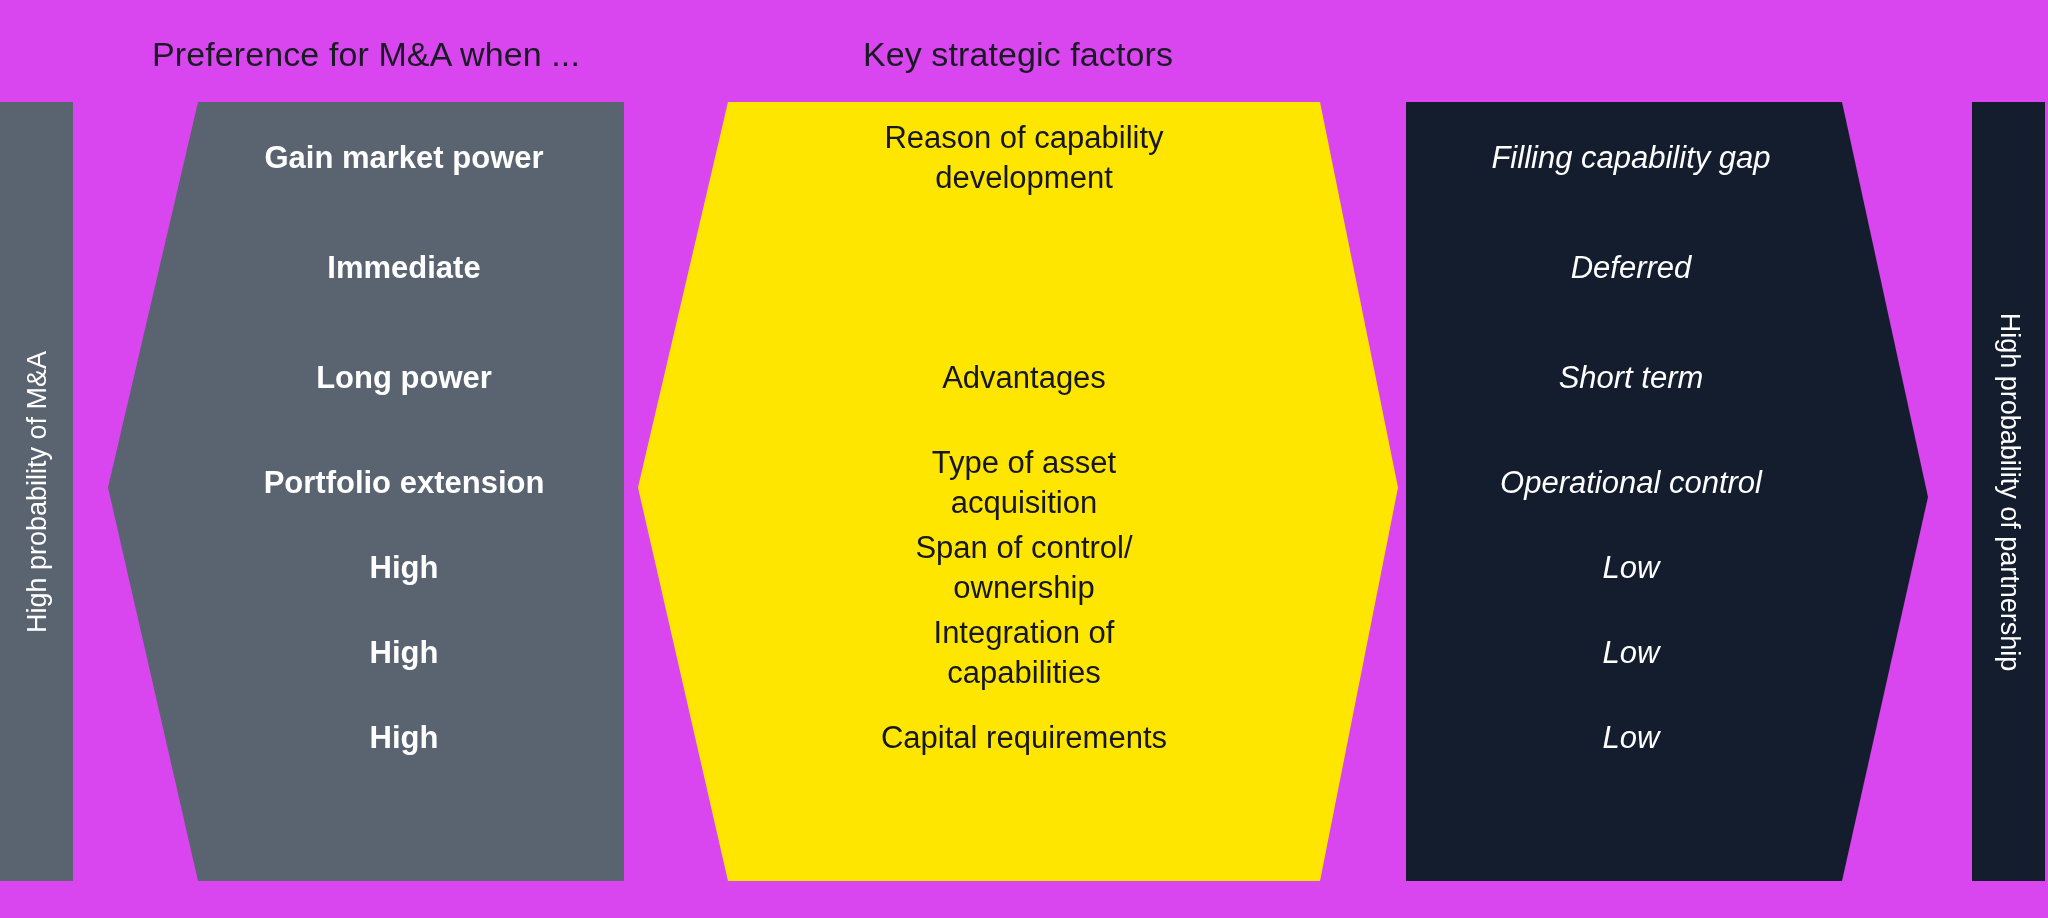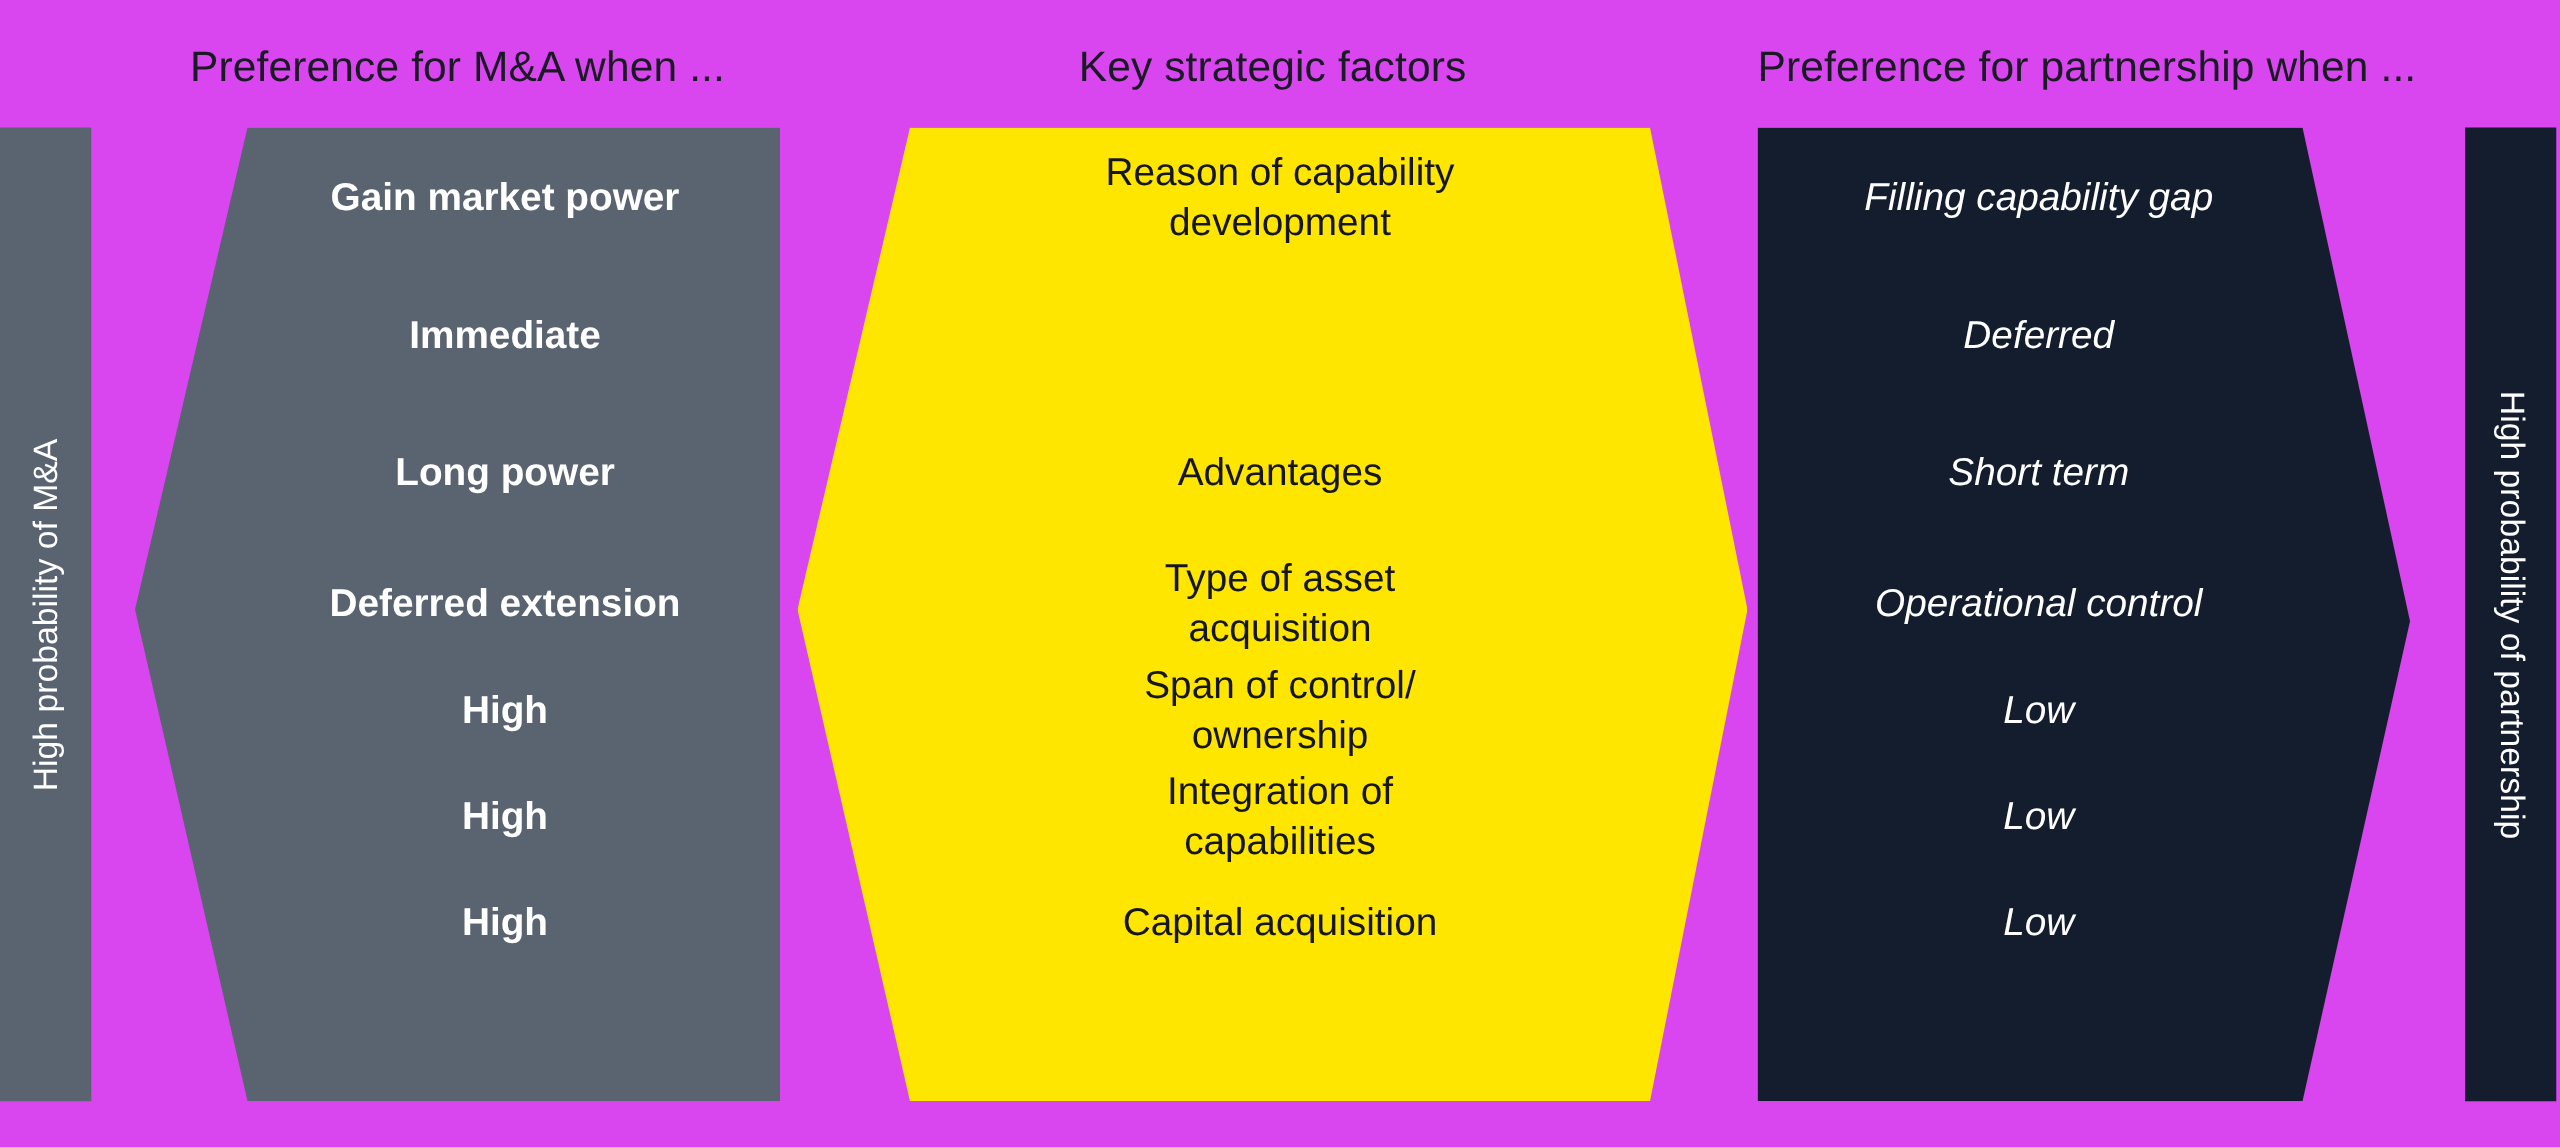--- a/index.html
+++ b/index.html
@@ -126,21 +126,20 @@
   .r5 { top: 495px; }
   .r6 { top: 580px; }
 </style>
 </head>
 <body>
 
 <div id="stage">
 
   <div id="hdr-left" class="col-header">Preference for M&amp;A when ...</div>
   <div id="hdr-center" class="col-header">Key strategic factors</div>
-  <div id="hdr-right" class="col-header">Preference for partnership when ...</div>
 
   <div id="rail-left" class="rail">
     <span class="rail-label">High probability of M&amp;A</span>
   </div>
 
   <div id="rail-right" class="rail">
     <span class="rail-label">High probability of partnership</span>
   </div>
 
   <div id="panel-left" class="panel">
@@ -149,21 +148,21 @@
       <div class="row r0">
           <span class="txt">Gain market power</span>
         </div>
       <div class="row r1">
           <span class="txt">Immediate</span>
         </div>
       <div class="row r2">
           <span class="txt">Long power</span>
         </div>
       <div class="row r3">
-          <span class="txt">Deferred extension</span>
+          <span class="txt">Portfolio extension</span>
         </div>
       <div class="row r4">
           <span class="txt">High</span>
         </div>
       <div class="row r5">
           <span class="txt">High</span>
         </div>
       <div class="row r6">
           <span class="txt">High</span>
         </div>
@@ -186,21 +185,21 @@
         </div>
       <div class="row r4">
           <span class="txt">Span of control/
 ownership</span>
         </div>
       <div class="row r5">
           <span class="txt">Integration of
 capabilities</span>
         </div>
       <div class="row r6">
-          <span class="txt">Capital acquisition</span>
+          <span class="txt">Capital requirements</span>
         </div>
     </div>
   </div>
 
   <div id="panel-right" class="panel">
     <div class="shape"></div>
     <div class="rows">
       <div class="row r0">
           <span class="txt">Filling capability gap</span>
         </div>

